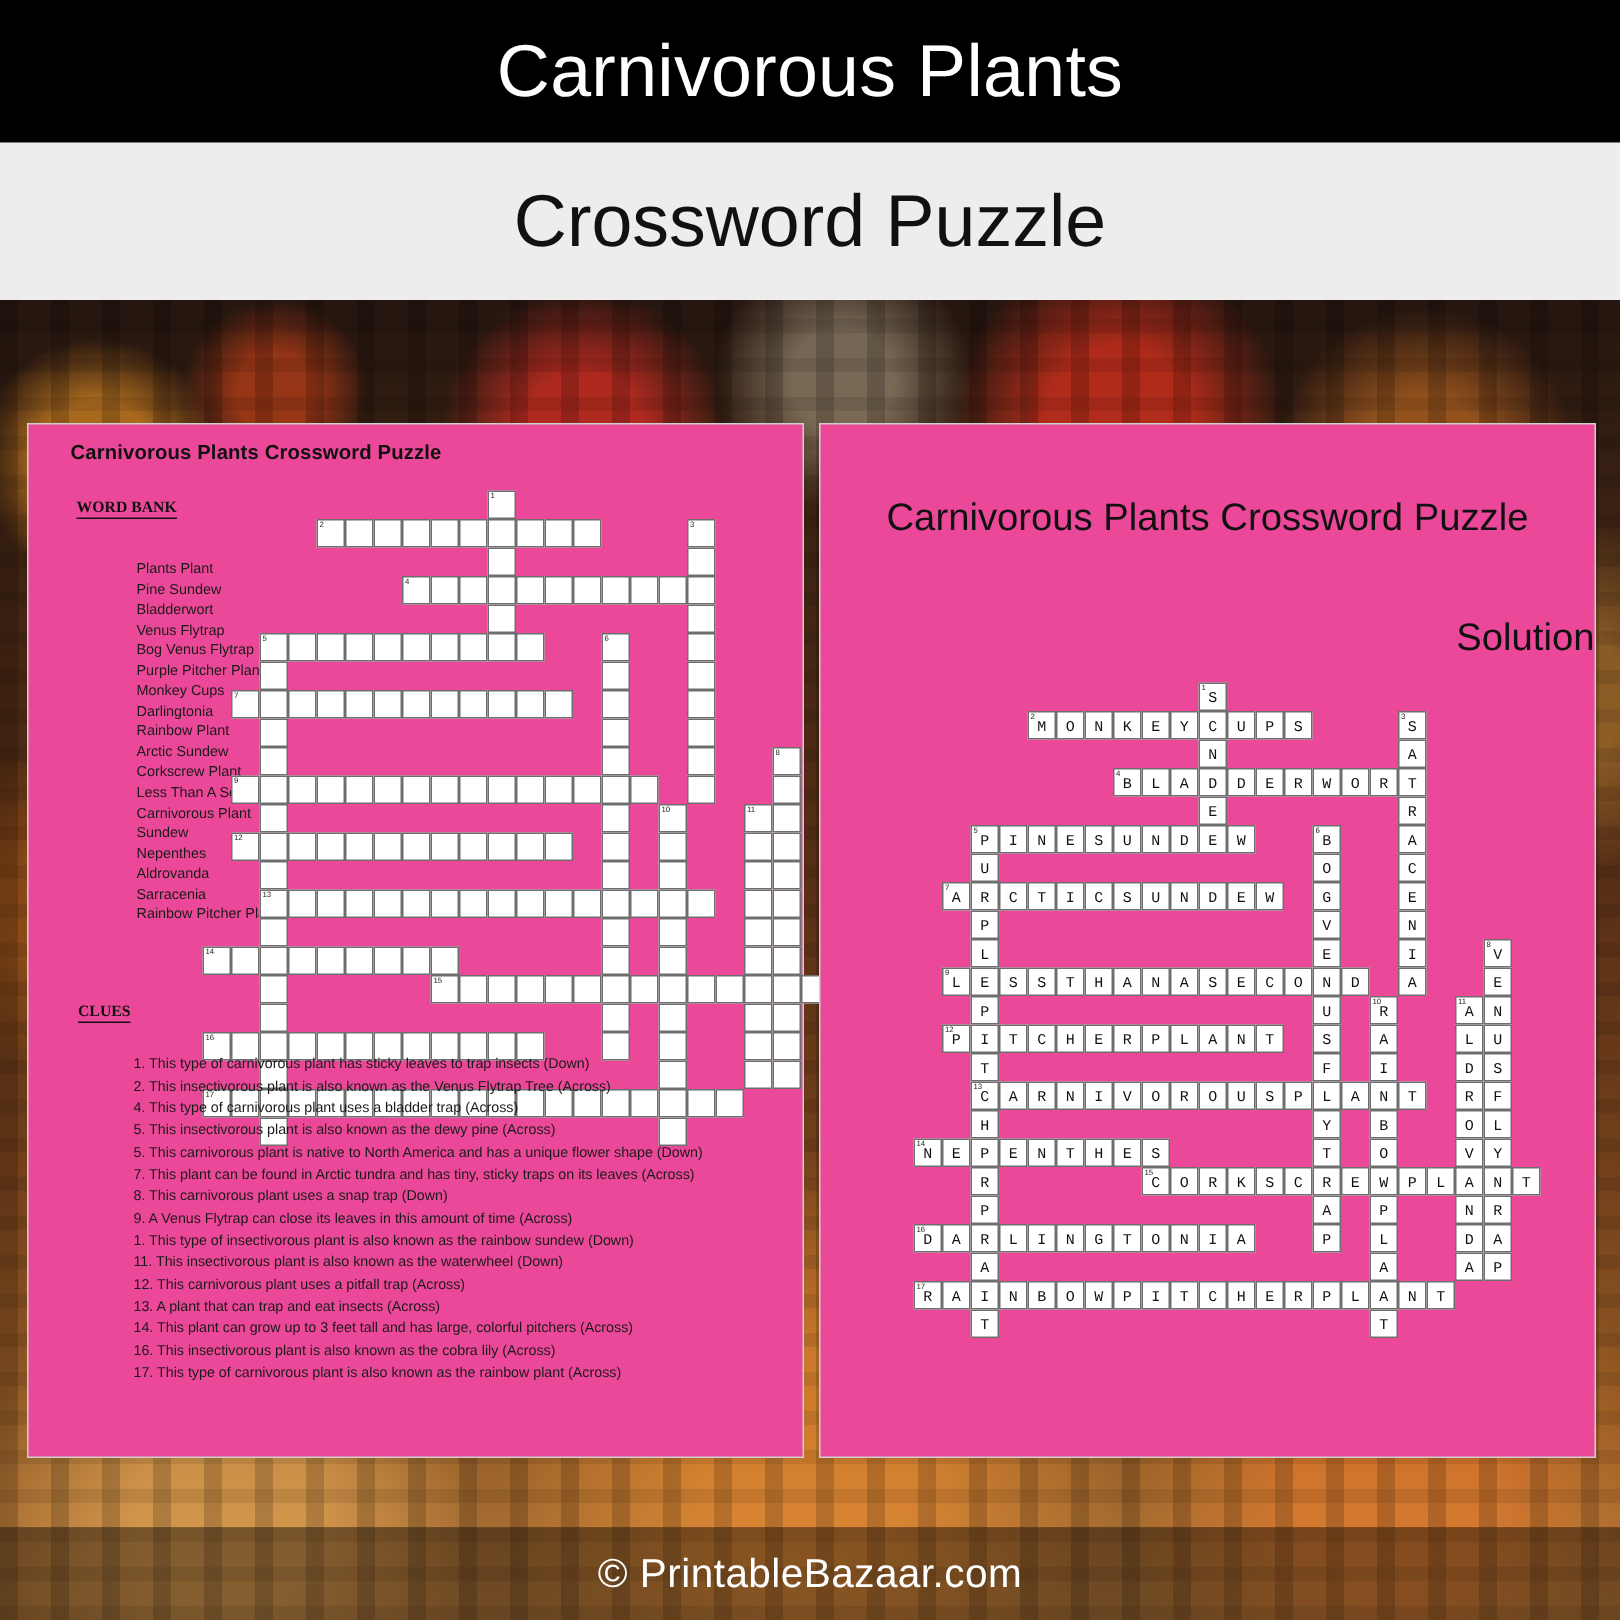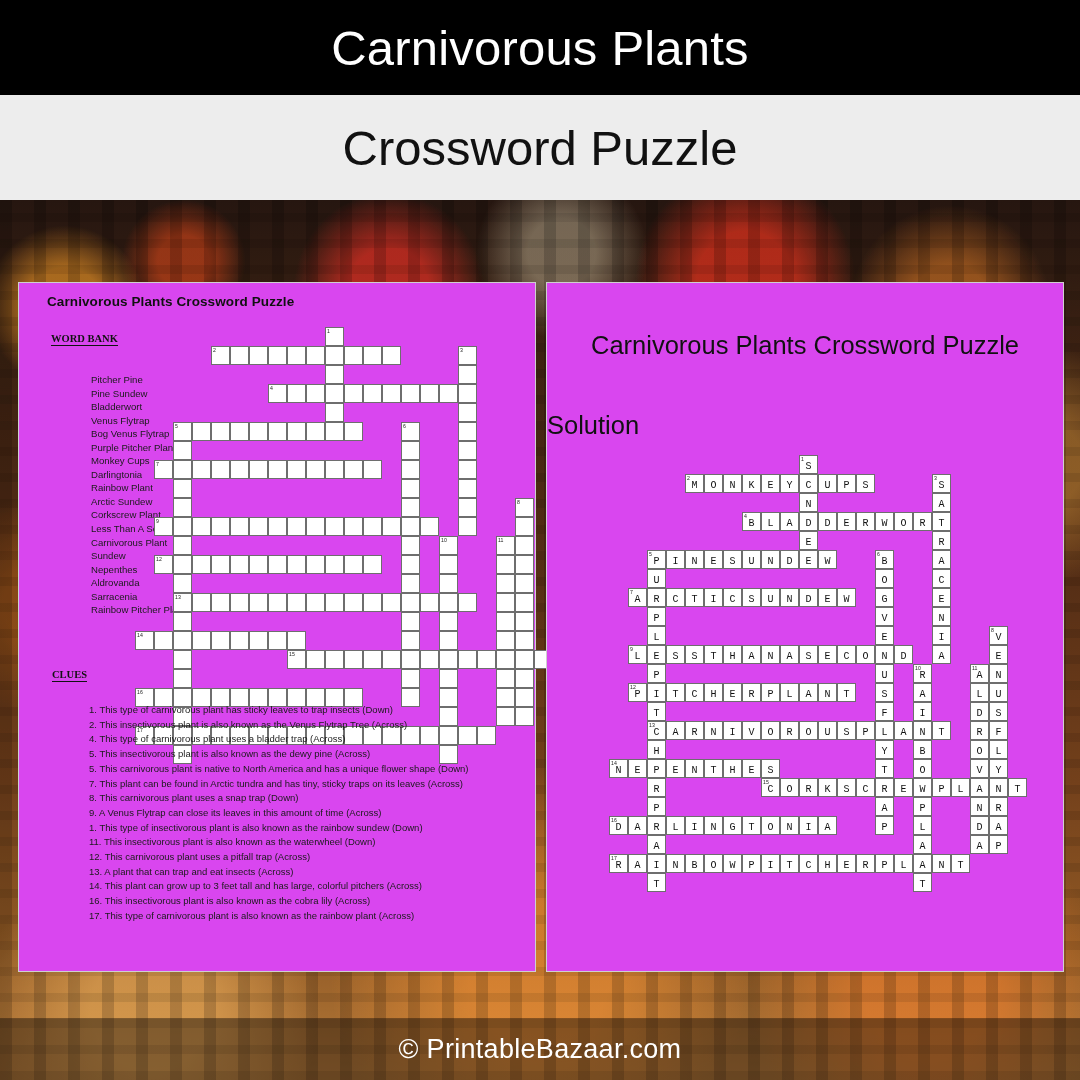--- a/index.html
+++ b/index.html
@@ -51,33 +51,33 @@
   .banner-sub span{color:#111;font-size:49px;}
 
   .footer{
     position:absolute;left:0;bottom:0;width:1080px;height:62px;
     background:rgba(20,12,6,.42);
     display:flex;align-items:center;justify-content:center;
   }
   .footer span{color:#fff;font-size:27px;letter-spacing:.3px;}
 
   
-  .sheet{position:absolute;background:#d946ef;border:1px solid #cfcfcf;}
+  .sheet{position:absolute;background:#ec4899;border:1px solid #cfcfcf;}
   #sheet-left{left:18px;top:282px;width:516px;height:688px;}
   #sheet-right{left:546px;top:282px;width:516px;height:688px;}
 
   .sheet-title-left{
     position:absolute;left:28px;top:11px;font-size:13.5px;font-weight:bold;color:#111;
     letter-spacing:.1px;
   }
   .sheet-title-right{
     position:absolute;left:0;right:0;top:48px;text-align:center;font-size:25.5px;color:#111;
   }
   .sheet-sub-right{
-    position:absolute;left:0;right:0;top:128px;text-align:left;font-size:25.5px;color:#111;
+    position:absolute;left:0;right:0;top:128px;text-align:right;font-size:25.5px;color:#111;
   }
 
   
   .wb-head{
     position:absolute;left:32px;top:50px;font-size:10.5px;font-weight:bold;color:#111;
     border-bottom:1px solid #111;padding-bottom:1px;font-family:"Liberation Serif", serif;
   }
   .wb-list{position:absolute;left:32px;top:74px;width:160px;}
   .wb-list li{list-style:none;font-size:9.6px;color:#1a1a1a;line-height:13.55px;white-space:nowrap;}
 
@@ -119,21 +119,21 @@
 
   <div class="banner-sub">
     <span>Crossword Puzzle</span>
   </div>
 
   <div class="sheet" id="sheet-left">
     <div class="sheet-title-left">Carnivorous Plants Crossword Puzzle</div>
 
     <div class="wb-head">WORD BANK</div>
     <ul class="wb-list" id="word-bank-list">
-        <li>Pitcher Pine</li>
+        <li>Plants Plant</li>
         <li>Pine Sundew</li>
         <li>Bladderwort</li>
         <li>Venus Flytrap</li>
         <li>Bog Venus Flytrap</li>
         <li>Purple Pitcher Plant</li>
         <li>Monkey Cups</li>
         <li>Darlingtonia</li>
         <li>Rainbow Plant</li>
         <li>Arctic Sundew</li>
         <li>Corkscrew Plant</li>

